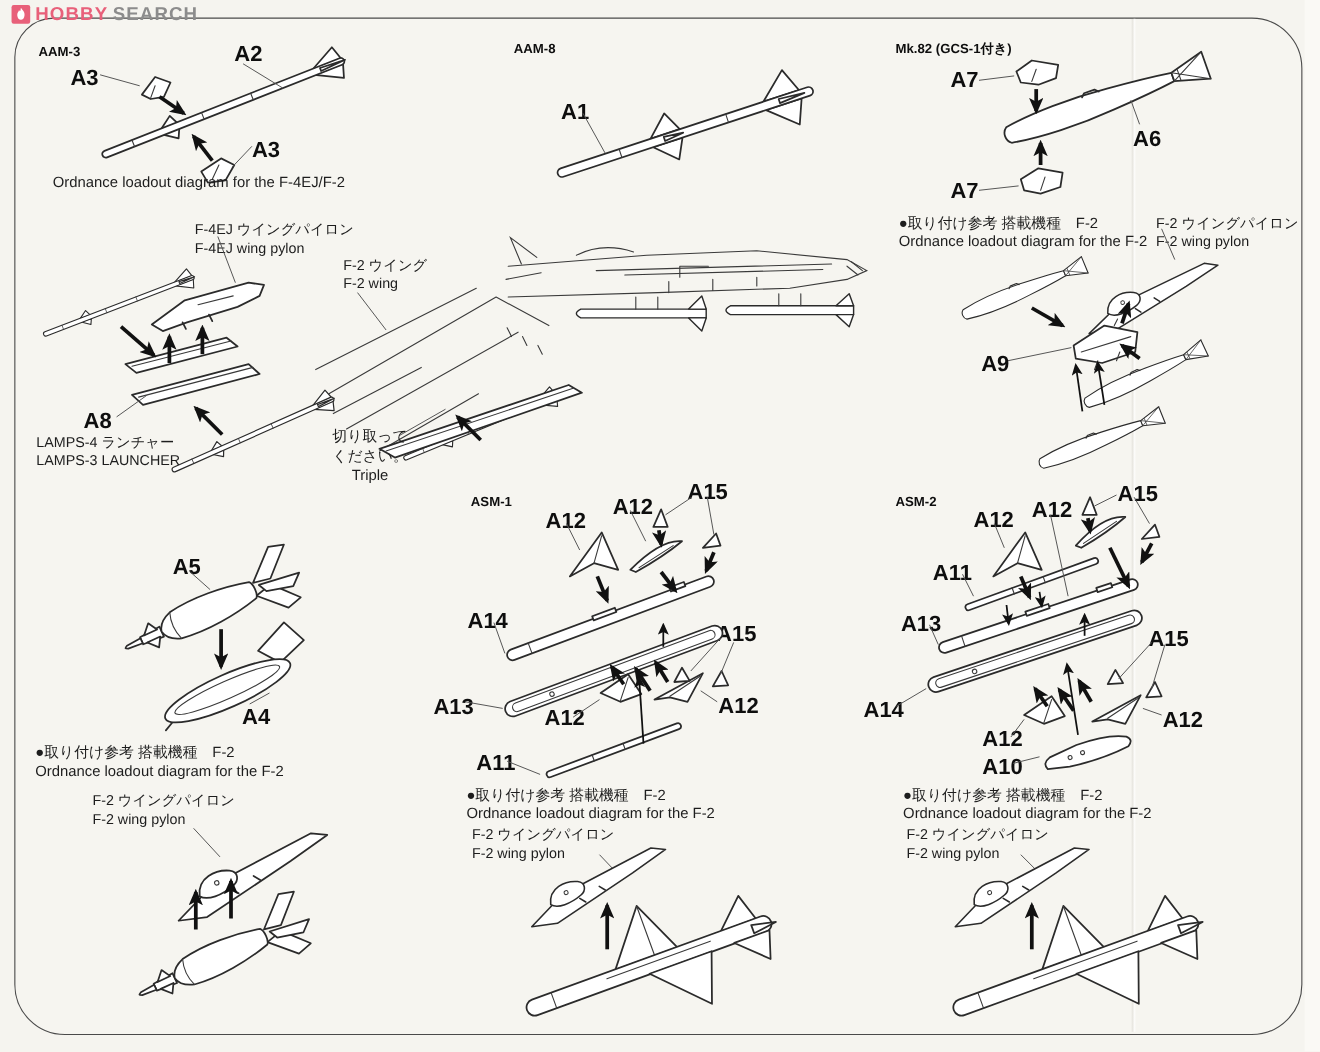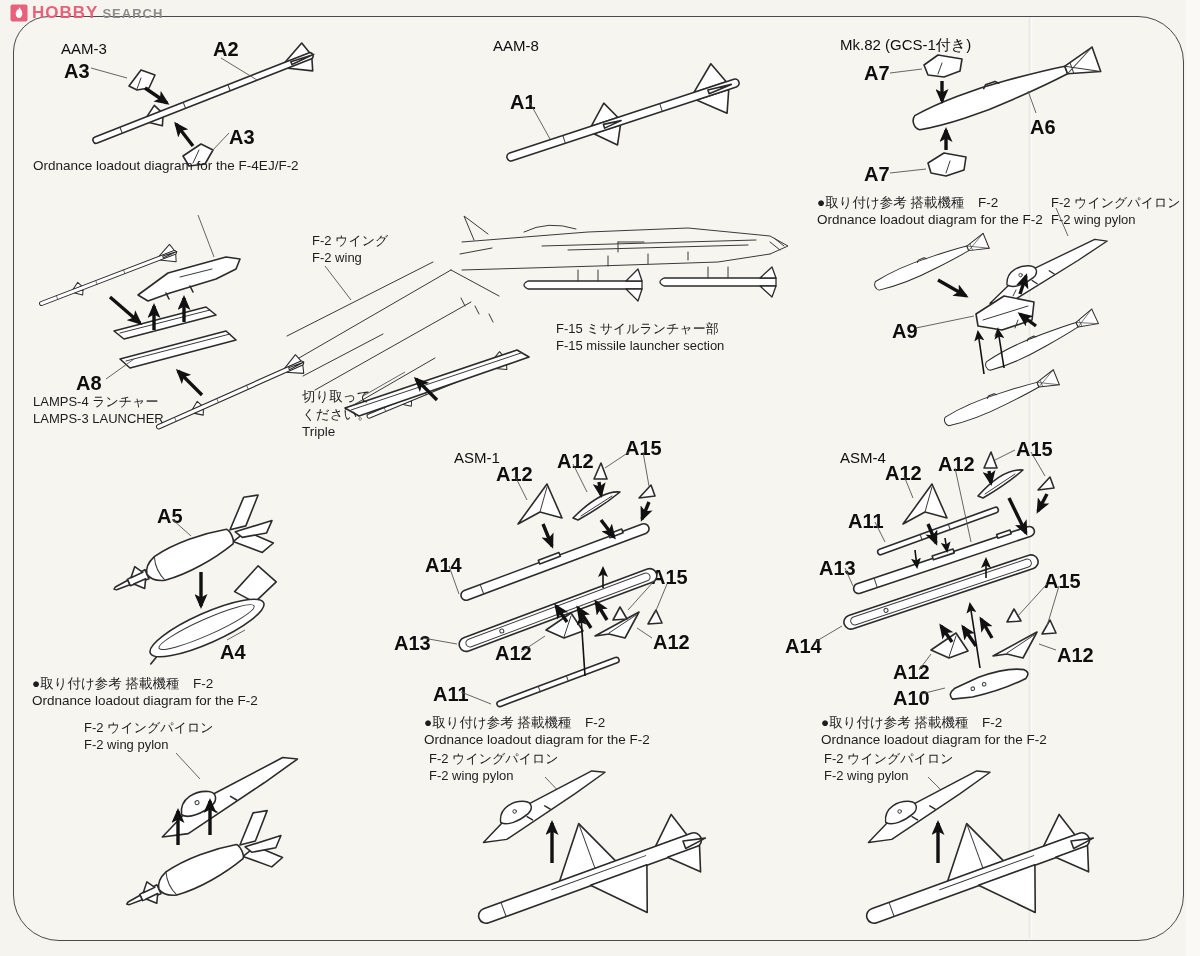--- a/index.html
+++ b/index.html
@@ -3,27 +3,27 @@
 <meta charset="utf-8">
 <style>
   html,body{margin:0;padding:0;}
   body{width:1200px;height:956px;background:#f5f4ef;font-family:"Liberation Sans","DejaVu Sans",sans-serif;color:#161616;position:relative;overflow:hidden;}
   .page{position:absolute;left:0;top:0;width:1200px;height:874px;padding-left:25px;}
   .frame{position:absolute;left:13px;top:16px;width:1169px;height:923px;border:1.6px solid #4a4a4a;border-radius:36px 46px 46px 46px;background:#f6f5f0;}
   .margin-right{position:absolute;left:1186px;top:0;width:14px;height:956px;background:#faf9f5;}
   .fold{position:absolute;left:1028px;top:17px;width:5px;height:921px;background:linear-gradient(90deg,rgba(0,0,0,0),rgba(110,105,90,0.10),rgba(255,255,255,0.65),rgba(0,0,0,0));}
   .logo{position:absolute;left:10px;top:3px;height:20px;display:flex;align-items:center;gap:4px;background:transparent;}
   .logo .hb{font-size:17px;font-weight:800;letter-spacing:1px;color:#e8607a;}
-  .logo .sr{font-size:13px;font-weight:800;letter-spacing:1px;color:#8c8c8c;}
-  .title{position:absolute;font-weight:400;font-size:15px;color:#0e0e0e;white-space:nowrap;margin-left:26px;}
+  .logo .sr{font-size:17px;font-weight:800;letter-spacing:1px;color:#8c8c8c;}
+  .title{position:absolute;font-weight:700;font-size:12px;color:#0e0e0e;white-space:nowrap;}
   .plabel{position:absolute;font-weight:800;font-size:20px;color:#0e0e0e;white-space:nowrap;}
   .note{position:absolute;font-size:13.5px;line-height:17px;color:#1d1d1d;white-space:nowrap;}
-  .note .en{margin-left:1px;}
+  .note .en{margin-left:16px;}
   .slabel{position:absolute;font-size:13px;line-height:16.5px;color:#1d1d1d;white-space:nowrap;}
-  .rm{position:absolute;font-size:13.5px;line-height:17.5px;color:#1d1d1d;white-space:nowrap;}
+  .rm{position:absolute;font-size:13.5px;line-height:17.5px;color:#1d1d1d;white-space:nowrap;text-align:center;}
   svg.art{position:absolute;overflow:visible;}
   .o{fill:#ffffff;stroke:#2b2b2b;stroke-width:1.6;stroke-linejoin:round;}
   .l{fill:none;stroke:#2b2b2b;stroke-width:1.6;stroke-linecap:round;stroke-linejoin:round;}
   .t{fill:none;stroke:#3a3a3a;stroke-width:1;stroke-linecap:round;}
   .ld{fill:none;stroke:#555;stroke-width:0.9;}
   .ar{stroke:#111;stroke-width:3.4;fill:none;marker-end:url(#ah);}
   .ar2{stroke:#111;stroke-width:1.6;fill:none;marker-end:url(#ah2);}
 </style>
 </head>
 <body>
@@ -111,20 +111,24 @@
     <path class="ar" d="M148,118 L131,96"></path>
     <path class="ld" d="M176,30 L212,52"></path>
     <path class="ld" d="M46,40 L82,50"></path>
     <path class="ld" d="M184,105 L166,124"></path>
   </svg>
 
   <div class="note" style="left:32px;top:157px">
     <div class="en">Ordnance loadout diagram for the F-4EJ/F-2</div>
   </div>
 
+  <div class="slabel" style="left:177px;top:201px">
+    <div>F-4EJ ウイングパイロン</div>
+    <div>F-4EJ wing pylon</div>
+  </div>
 
   <svg class="art" style="left:30px;top:233px" width="295" height="215" viewBox="0 0 295 215">
     <use href="#aam" transform="translate(78,45) rotate(-21) scale(0.62)"></use>
     <path class="o" d="M108,62 L138,40 L196,24 L210,26 L206,36 L186,46 L140,60 L118,68 Z"></path>
     <path class="t" d="M150,44 L182,36"></path>
       <path class="l" d="M136,60 l3,6 M160,53 l3,6"></path>
     <path class="o" d="M84,98 L176,74 L186,82 L94,106 Z"></path>
       <path class="t" d="M90,100 L180,77"></path>
     <path class="o" d="M90,126 L196,98 L206,107 L100,135 Z"></path>
       <path class="t" d="M96,128 L200,101"></path>
@@ -183,24 +187,20 @@
     <path class="t" d="M84,34 L298,28 M110,38 L290,33"></path>
     <path class="t" d="M150,44 l0,10 M190,42 l0,10 M230,40 l0,8 M160,30 h26 M160,30 v10"></path>
     <path class="o" style="stroke-width:1.3" d="M70,69 L184,69 L184,77 L70,77 Q62,73 70,69 Z"></path>
     <path class="o" style="stroke-width:1.3" d="M168,69 L180,57 L184,69 Z M168,77 L180,89 L184,77 Z"></path>
     <path class="t" d="M120,58 l0,11 M140,58 l0,11"></path>
     <path class="o" style="stroke-width:1.3" d="M206,66 L318,66 L318,74 L206,74 Q198,70 206,66 Z"></path>
     <path class="o" style="stroke-width:1.3" d="M302,66 L314,55 L318,66 Z M302,74 L314,85 L318,74 Z"></path>
     <path class="t" d="M250,55 l0,11 M270,55 l0,11"></path>
   </svg>
 
-  <div class="slabel" style="left:556px;top:321px">
-    <div>F-15 ミサイルランチャー部</div>
-    <div>F-15 missile launcher section</div>
-  </div>
 
   <div class="title" style="left:814px;top:36px">Mk.82 (GCS-1付き)</div>
   <div class="plabel" style="left:864px;top:62px">A7</div>
   <div class="plabel" style="left:1030px;top:116px">A6</div>
   <div class="plabel" style="left:864px;top:163px">A7</div>
 
   <svg class="art" style="left:858px;top:43px" width="265" height="155" viewBox="0 0 265 155">
     <use href="#bomb" transform="translate(146,49) rotate(-19.5)"></use>
     <path class="o" d="M66,22 L80,12 L104,16 L102,28 L86,34 L70,32 Z"></path>
       <path class="t" d="M80,31 L84,20"></path>
@@ -350,21 +350,21 @@
         <path class="t" d="M8,-55 L8,-7"></path>
       <path class="o" d="M72,-7 L98,-32 L106,-7 Z"></path>
       <rect class="o" x="-118" y="-7.5" width="236" height="15" rx="7.5"></rect>
       <path class="t" d="M-92,-7.5 L-92,7.5 M-40,-2 L60,-2"></path>
       <path class="o" d="M-2,7 L42,52 L58,7 Z"></path>
       <path class="o" d="M80,7 L106,32 L114,7 Z"></path>
       <path class="o" d="M100,-3 L122,2 L100,5 Z"></path>
     </g>
   </svg>
 
-  <div class="title" style="left:814px;top:449px">ASM-4</div>
+  <div class="title" style="left:814px;top:449px">ASM-2</div>
   <div class="plabel" style="left:885px;top:462px">A12</div>
   <div class="plabel" style="left:938px;top:453px">A12</div>
   <div class="plabel" style="left:1016px;top:438px">A15</div>
   <div class="plabel" style="left:848px;top:510px">A11</div>
   <div class="plabel" style="left:819px;top:557px">A13</div>
   <div class="plabel" style="left:1044px;top:570px">A15</div>
   <div class="plabel" style="left:785px;top:635px">A14</div>
   <div class="plabel" style="left:893px;top:661px">A12</div>
   <div class="plabel" style="left:1057px;top:644px">A12</div>
   <div class="plabel" style="left:893px;top:687px">A10</div>

